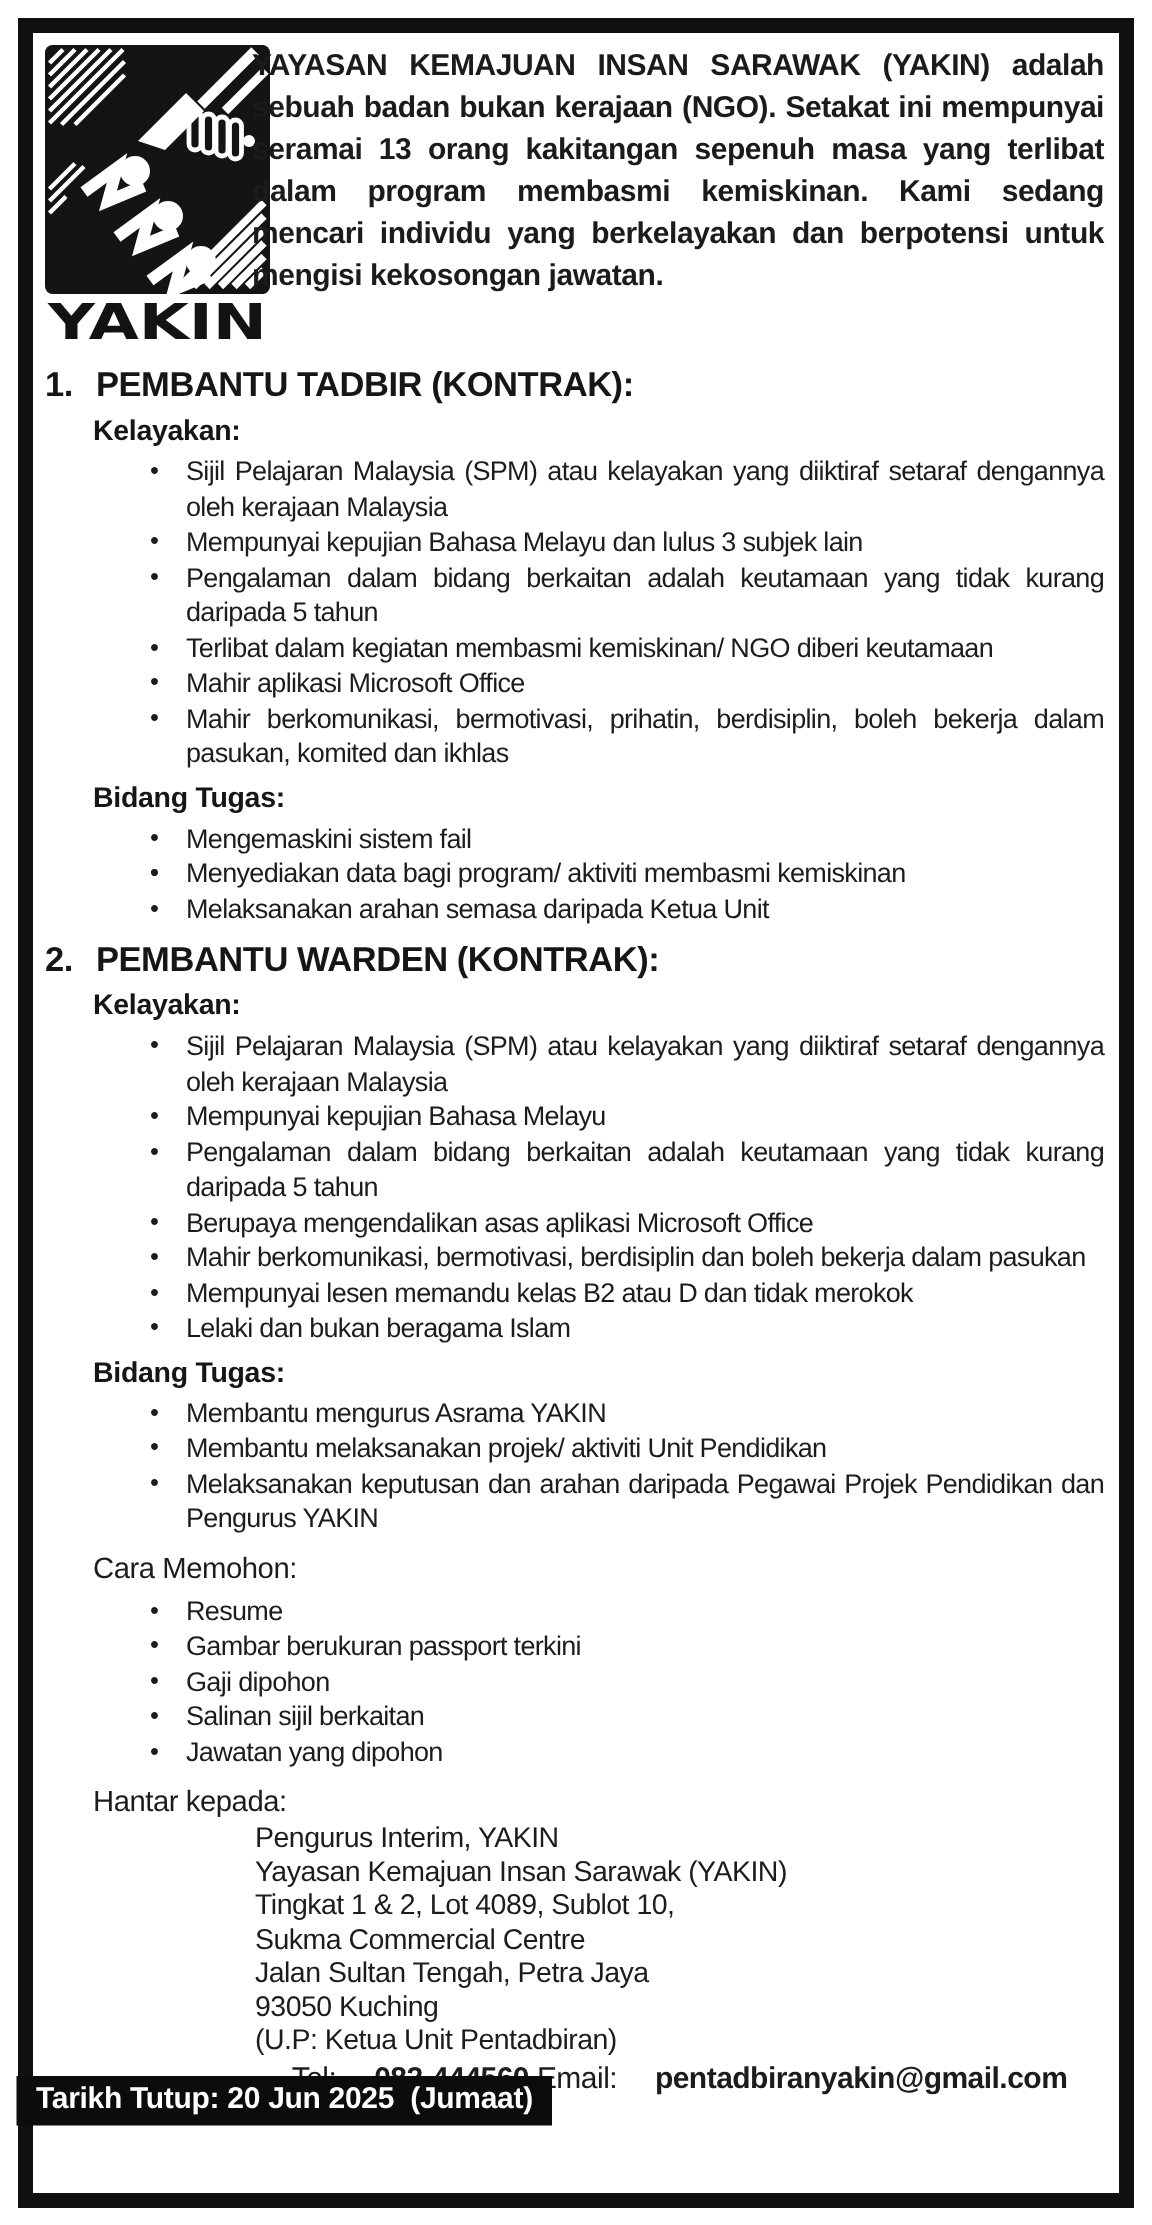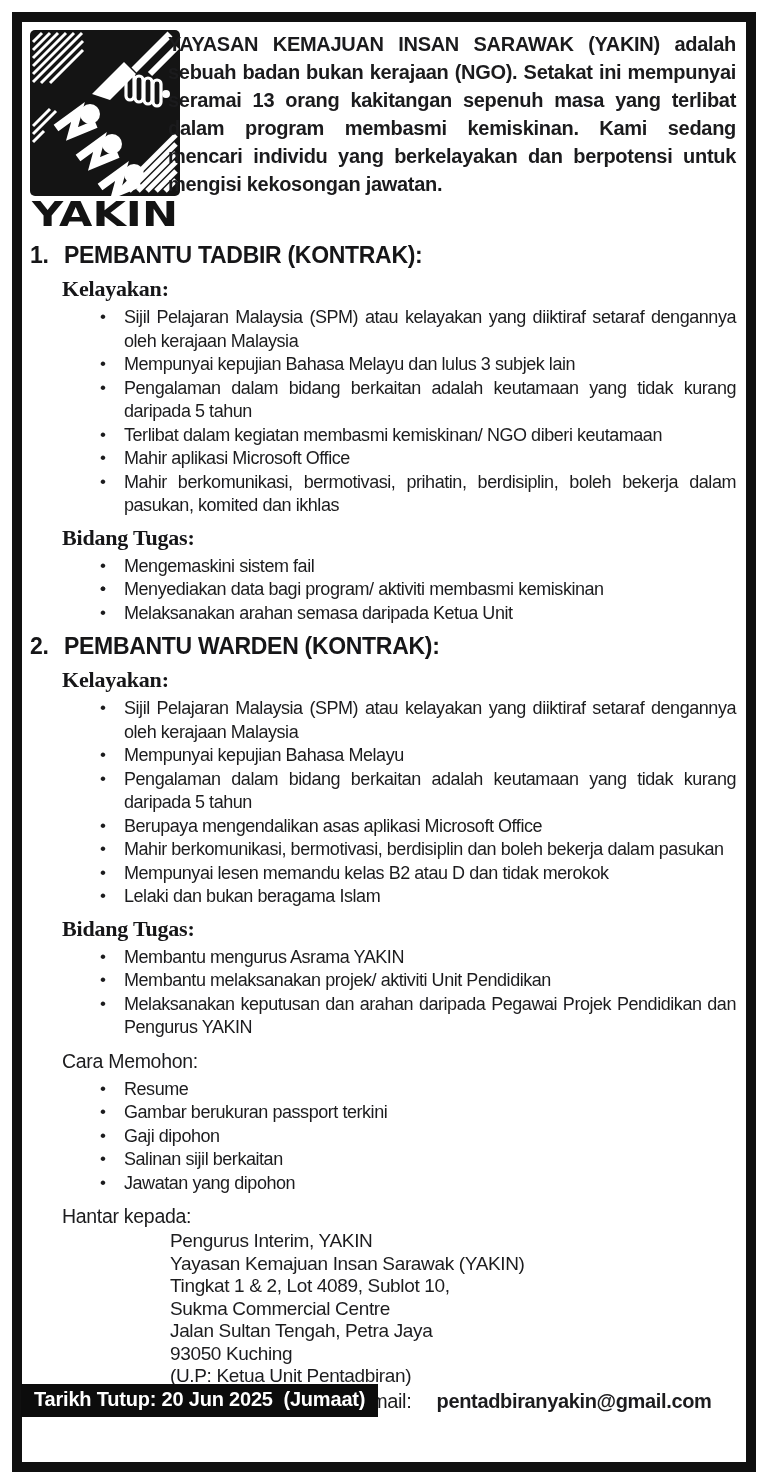--- a/index.html
+++ b/index.html
@@ -17,33 +17,33 @@
   .masthead{display:flex;gap:6px;margin-bottom:2px;}
   .logo-col{width:132px;flex:none;}
   .intro{
     flex:1;margin:0;font-size:20px;line-height:28px;letter-spacing:-0.3px;
     text-align:justify;font-weight:700;color:#1b1b1d;
   }
   
   .sec{margin-top:8px;}
   .sec-title{display:flex;gap:12px;font-size:23px;font-weight:700;letter-spacing:-0.3px;color:#161618;}
   .sec-num{width:22px;flex:none;}
-  .group-h{font-size:22px;font-weight:700;margin:7px 0 4px 32px;letter-spacing:-0.2px;color:#161618;font-family:Liberation Serif, serif;}
+  .group-h{font-size:19px;font-weight:700;margin:7px 0 4px 32px;letter-spacing:-0.2px;color:#161618;}
   .plain-h{font-size:19.5px;font-weight:400;margin:10px 0 5px 32px;letter-spacing:-0.3px;}
   ul.blist{list-style:none;margin:0;padding:0;font-size:18px;line-height:23.5px;letter-spacing:-0.45px;}
   ul.blist li{position:relative;padding-left:94px;text-align:justify;}
   ul.blist .blt{position:absolute;left:70px;top:-1px;font-size:17px;}
   
   .sendto-label{font-size:19.5px;font-weight:400;margin:10px 0 2px 32px;letter-spacing:-0.3px;}
   .addr-wrap{margin-left:140px;text-align:left;font-size:19px;line-height:22.5px;letter-spacing:-0.35px;}
   .tel-line{margin-left:140px;text-align:center;font-size:20px;line-height:25px;letter-spacing:-0.35px;margin-top:1px;}
   .tel-line .strong{font-weight:700;padding-left:20px;}
   
   .deadline{
-    position:absolute;left:21px;top:1384px;background:#0c0c0c;color:#ffffff;
+    position:absolute;left:11px;top:1384px;background:#0c0c0c;color:#ffffff;
     font-size:20px;font-weight:700;padding:4px 13px 6px;white-space:pre;letter-spacing:-0.2px;
   }
 </style>
 </head>
 <body>
 
 <div class="frame">
 
   <header class="masthead">
     <div class="logo-col">

